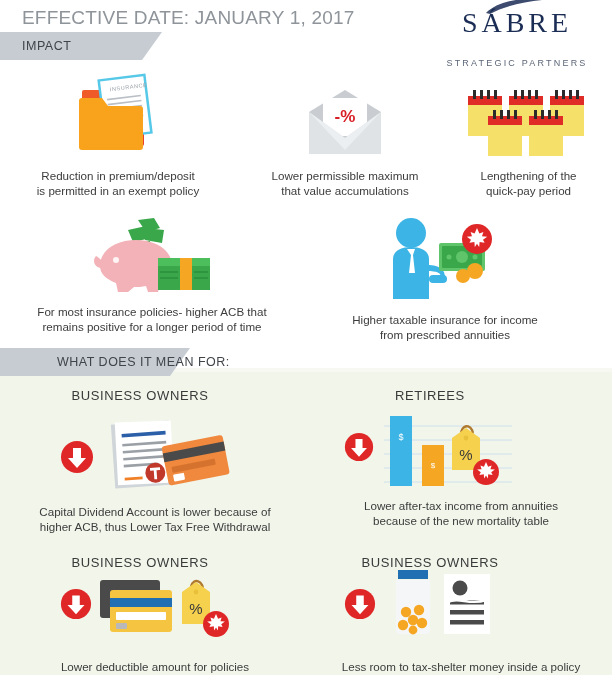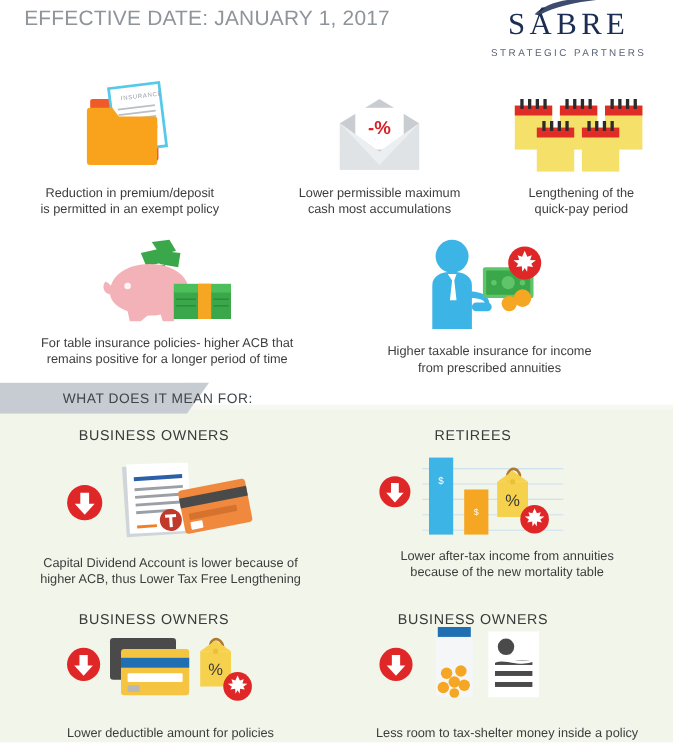--- a/index.html
+++ b/index.html
@@ -37,21 +37,21 @@
   }
   .logo-swoosh{position:absolute;left:52px;top:-3px;width:60px;height:16px;}
   .logo-word{
     font-family:"Liberation Serif", serif;
     font-size:28px;letter-spacing:4px;
     color:#1b2d55;font-weight:400;line-height:1;
     margin-top:7px;
   }
   .logo-sub{
     font-size:9px;letter-spacing:2.2px;
-    color:#5c6678;margin-top:6px;
+    color:#5c6678;margin-top:21px;
   }
 
   
   .banner{
     position:absolute;left:0;height:28px;
     display:flex;align-items:center;
   }
   .banner .bar{
     position:absolute;left:0;top:0;height:28px;
     background:#c6ccd2;
@@ -97,20 +97,25 @@
   <div class="eff-date">EFFECTIVE DATE: JANUARY 1, 2017</div>
 
   <div class="logo">
     <svg class="logo-swoosh" viewBox="0 0 60 16">
       <path d="M2 14 C14 2, 38 -2, 58 1 C40 3, 20 7, 6 15 Z" fill="#1b2d55" opacity="0.85"></path>
     </svg>
     <div class="logo-word">SÁBRE</div>
     <div class="logo-sub">STRATEGIC PARTNERS</div>
   </div>
 
+  <div class="banner" id="banner-impact">
+    <div class="bar"></div>
+    <div class="tip"></div>
+    <div class="lbl">IMPACT</div>
+  </div>
 
   <div class="icon-wrap" style="left:74px;top:72px;width:94px;height:88px;">
     <svg width="94" height="88" viewBox="0 0 94 88">
       <rect x="8" y="18" width="22" height="14" rx="2" fill="#f05a28"></rect>
       <rect x="56" y="22" width="14" height="52" rx="2" fill="#e8412b"></rect>
       <g transform="rotate(-7 46 18)">
         <rect x="26" y="6" width="46" height="58" fill="#ffffff" stroke="#56c8e8" stroke-width="2.5"></rect>
         <text x="36" y="18" font-family="Liberation Sans, sans-serif" font-size="5.5" fill="#9aa0a6" letter-spacing="0.6">INSURANCE</text>
         <g stroke="#b9bfc5" stroke-width="1.6">
           <line x1="32" y1="26" x2="66" y2="26"></line>
@@ -133,21 +138,21 @@
     <svg width="80" height="72" viewBox="0 0 80 72">
       <path d="M4 24 L40 2 L76 24 L76 66 L4 66 Z" fill="#c9cdd1"></path>
       <rect x="18" y="10" width="44" height="38" fill="#ffffff"></rect>
       <text x="40" y="34" text-anchor="middle" font-family="Liberation Sans, sans-serif" font-size="17" font-weight="bold" fill="#d81f26">-%</text>
       <path d="M4 24 L40 50 L76 24 L76 66 L4 66 Z" fill="#dfe3e6"></path>
       <path d="M4 24 L40 50 L76 24 L40 62 Z" fill="#eceff1"></path>
     </svg>
   </div>
   <div class="cap" style="left:250px;top:168px;width:190px;">
     <span>Lower permissible maximum</span><br>
-    <span>cash most accumulations</span>
+    <span>that value accumulations</span>
   </div>
 
   <div class="icon-wrap" style="left:466px;top:88px;width:120px;height:70px;">
     <svg width="120" height="70" viewBox="0 0 120 70">
       <g>
         <rect x="2" y="8" width="34" height="40" fill="#f5e06a"></rect>
         <rect x="2" y="8" width="34" height="9" fill="#e02c26"></rect>
         <g fill="#2b2b2b">
             <rect x="7" y="2" width="3" height="9"></rect>
             <rect x="14" y="2" width="3" height="9"></rect>
@@ -221,21 +226,21 @@
         <g stroke="#2c8c3b" stroke-width="1.4">
           <line x1="66" y1="56" x2="84" y2="56"></line>
             <line x1="66" y1="62" x2="84" y2="62"></line>
           <line x1="100" y1="56" x2="114" y2="56"></line>
             <line x1="100" y1="62" x2="114" y2="62"></line>
         </g>
       </g>
     </svg>
   </div>
   <div class="cap" style="left:14px;top:304px;width:276px;">
-    <span>For table insurance policies- higher ACB that</span><br>
+    <span>For most insurance policies- higher ACB that</span><br>
     <span>remains positive for a longer period of time</span>
   </div>
 
   <div class="icon-wrap" style="left:385px;top:215px;width:110px;height:85px;">
     <svg width="110" height="85" viewBox="0 0 110 85">
       <circle cx="26" cy="18" r="15" fill="#3cb4e5"></circle>
       <path d="M8 44 C8 36, 16 32, 26 32 C36 32, 44 36, 44 44 L44 84 L8 84 Z" fill="#3cb4e5"></path>
       <path d="M22 34 l8 0 l-2 6 l2 18 l-6 0 l2 -18 z" fill="#ffffff"></path>
       <path d="M42 50 C56 50, 60 56, 60 62 C60 66, 56 66, 56 62 C56 58, 52 56, 42 56 Z" fill="#3cb4e5"></path>
       <rect x="44" y="60" width="18" height="8" rx="4" fill="#3cb4e5"></rect>
@@ -293,21 +298,21 @@
         <rect x="60" y="22" width="62" height="40" rx="3" fill="#f0883e"></rect>
         <rect x="60" y="29" width="62" height="9" fill="#4a4a4a"></rect>
         <rect x="66" y="44" width="44" height="6" rx="1" fill="#c96a26" opacity="0.7"></rect>
         <rect x="66" y="52" width="11" height="7" rx="1" fill="#ffffff"></rect>
       </g>
     </svg>
   </div>
 
   <div class="cap" style="left:14px;top:504px;width:282px;">
     <span>Capital Dividend Account is lower because of</span><br>
-    <span>higher ACB, thus Lower Tax Free Lengthening</span>
+    <span>higher ACB, thus Lower Tax Free Withdrawal</span>
   </div>
 
   <div class="subhead" style="left:340px;top:388px;width:180px;">RETIREES</div>
 
   <div class="icon-wrap" style="left:344px;top:432px;width:30px;height:30px;">
     <svg width="30" height="30" viewBox="0 0 34 34">
       <circle cx="17" cy="17" r="16" fill="#e02727"></circle>
       <path d="M13 8 h8 v10 h5 l-9 10 l-9 -10 h5 z" fill="#ffffff"></path>
     </svg>
   </div>

